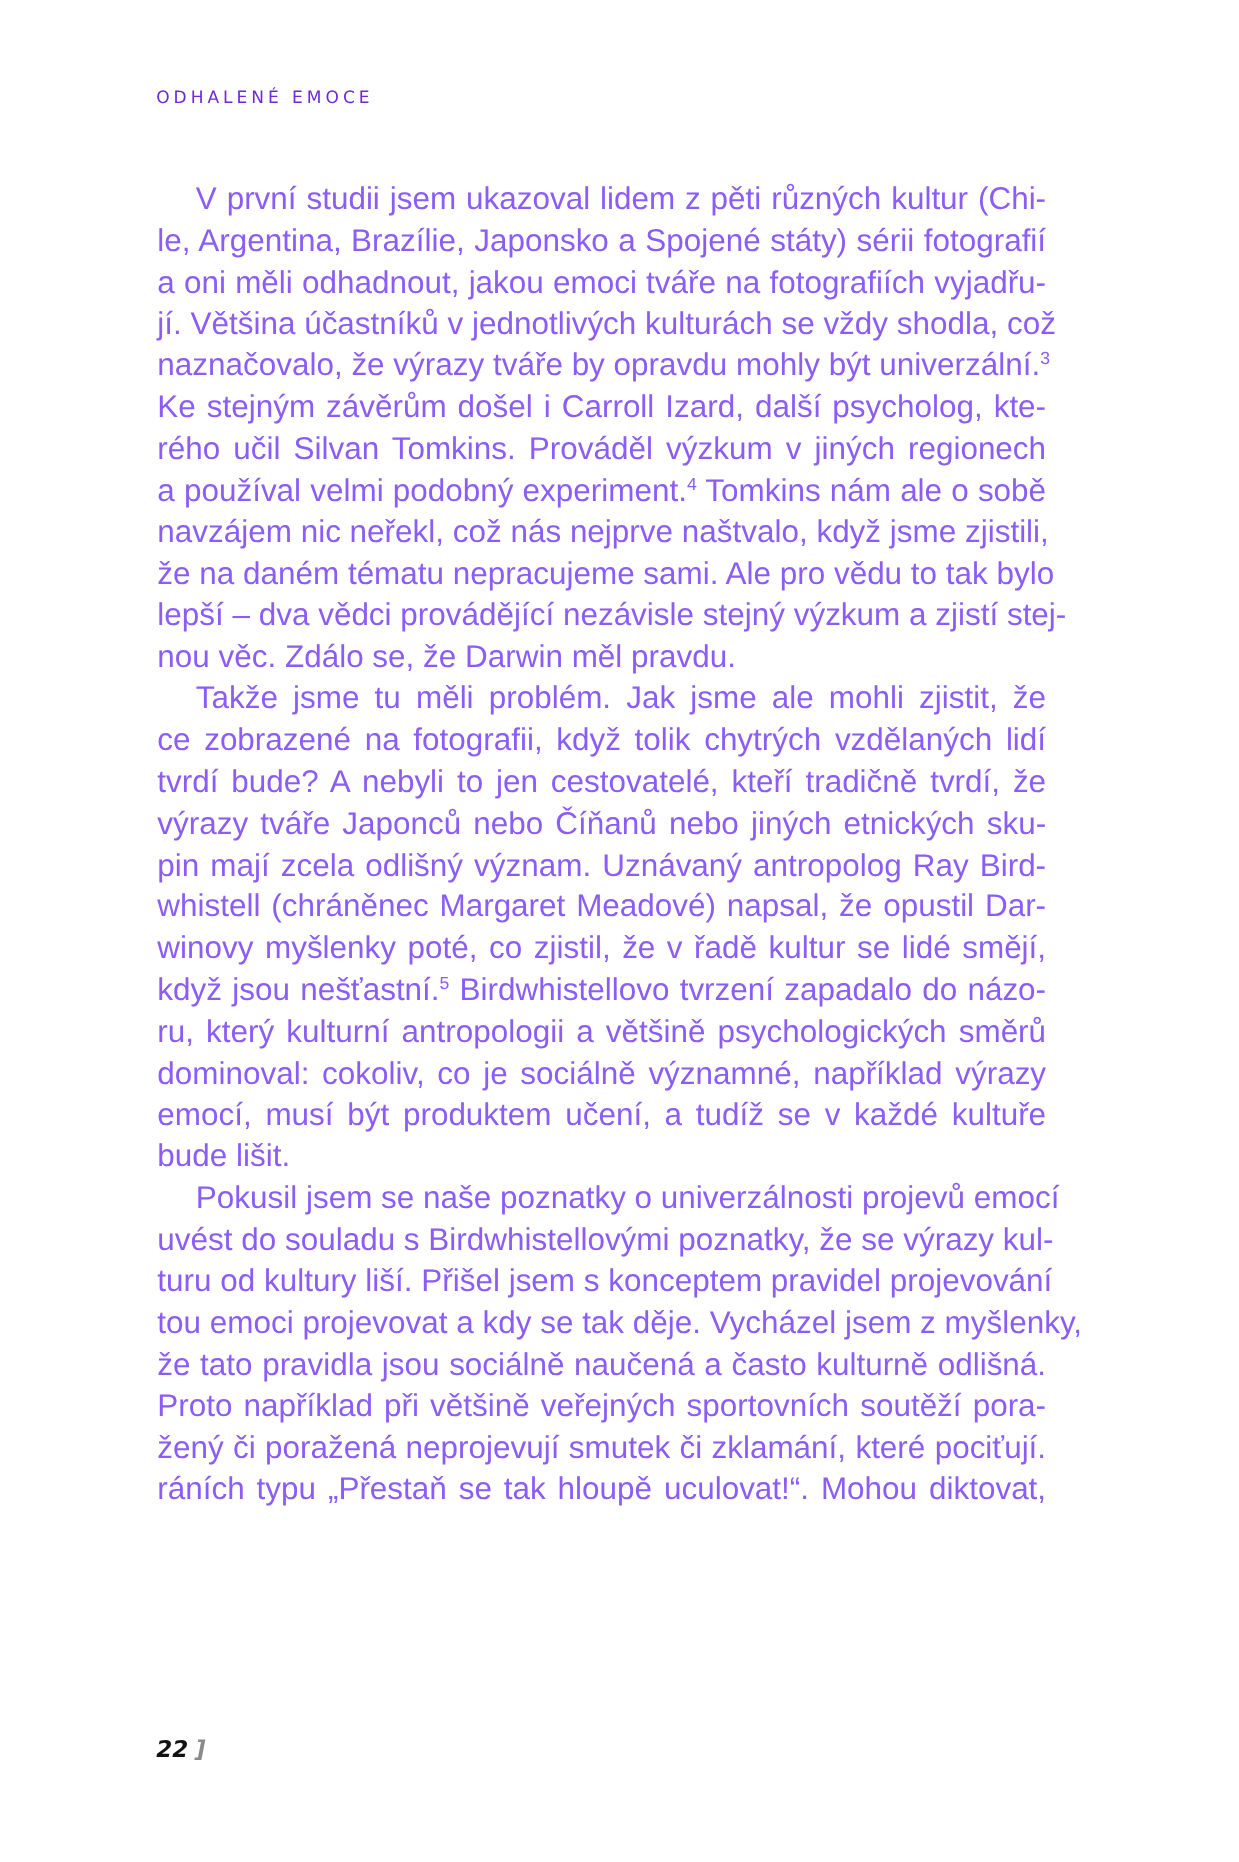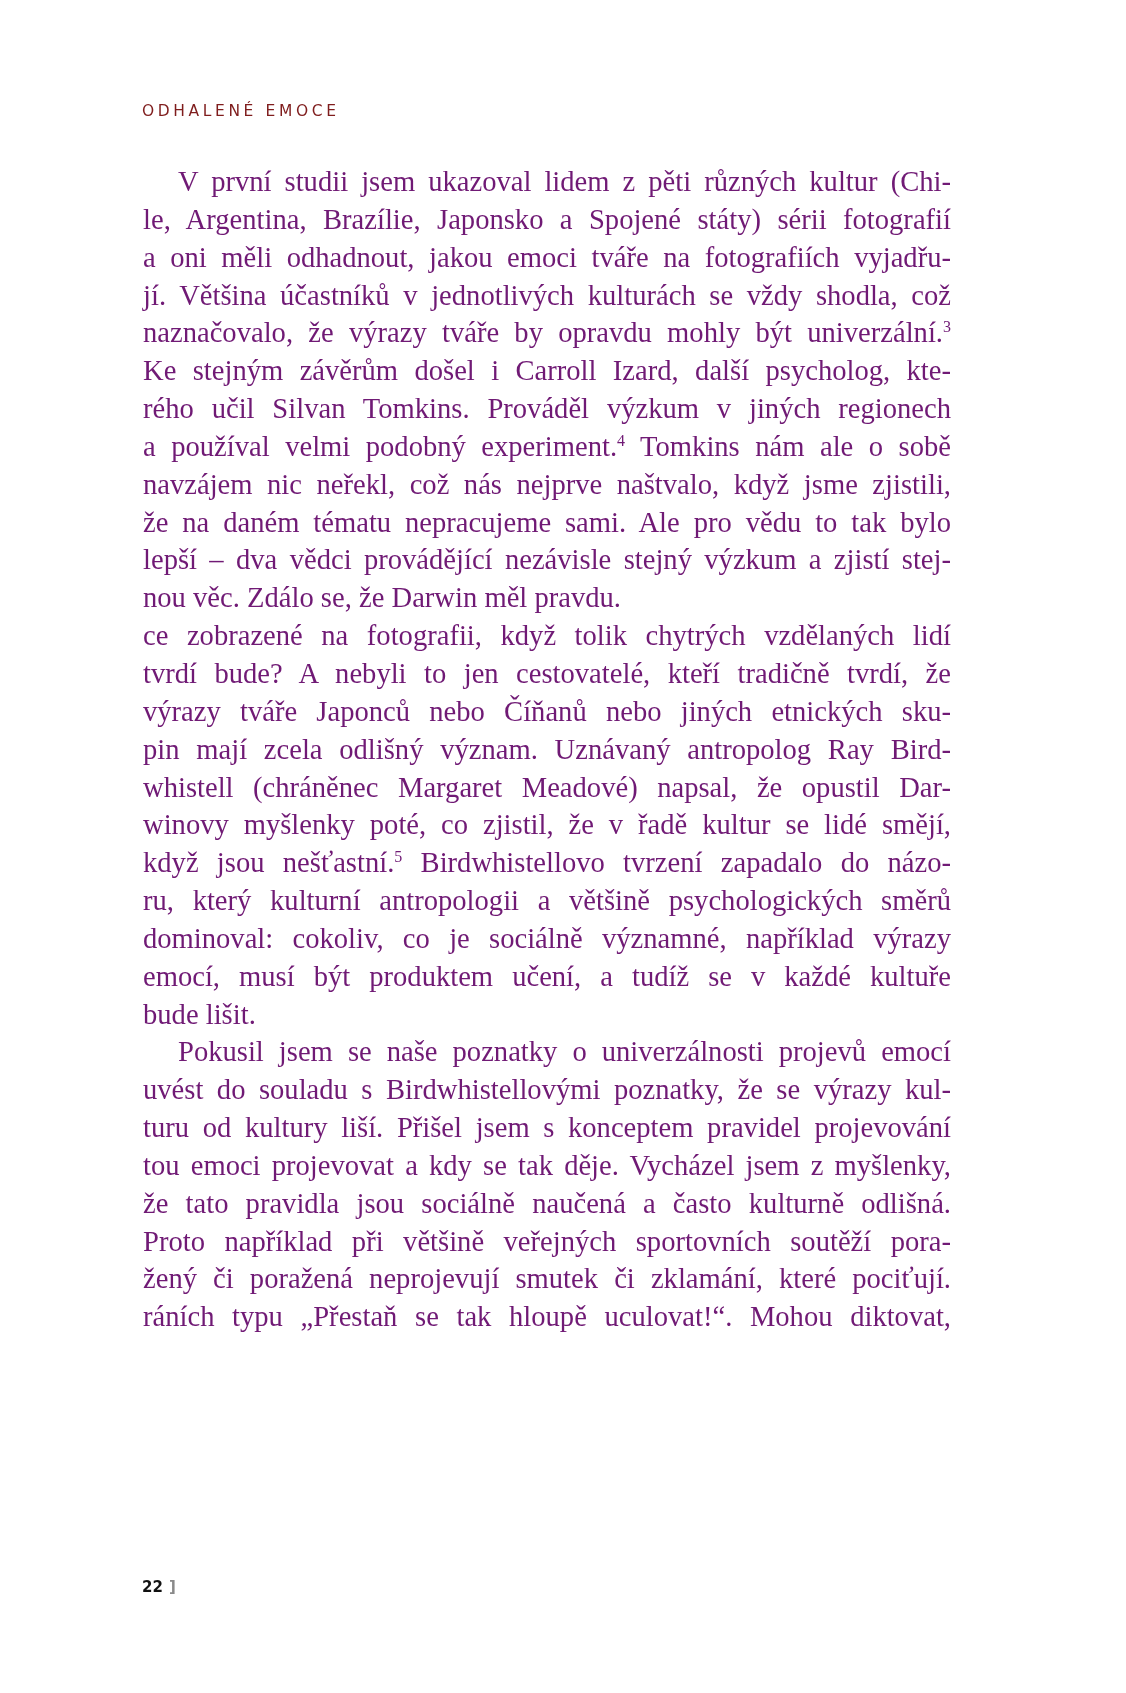--- a/index.html
+++ b/index.html
@@ -9,36 +9,36 @@
   }
   body {
     width: 1126px;
     height: 1693px;
     position: relative;
     overflow: hidden;
   }
   .running-head {
     position: absolute;
     left: 142px;
-    top: 102px;
+    top: 80px;
     font-family: "DejaVu Sans", sans-serif;
     font-size: 15.5px;
     letter-spacing: 3.6px;
-    color: #7f1d1d;
+    color: #6d28d9;
     white-space: nowrap;
     text-align: right;
   }
   .body-text {
     position: absolute;
     left: 143px;
     top: 163px;
     width: 808px;
-    font-family: Liberation Serif, serif;
+    font-family: Liberation Sans, sans-serif;
     font-size: 28.6px;
-    color: #701a75;
+    color: #8b5cf6;
   }
   .line {
     display: block;
     height: 37.85px;
     line-height: 37.85px;
     white-space: nowrap;
     text-align: justify;
     text-align-last: justify;
     overflow: visible;
   }
@@ -56,23 +56,24 @@
   }
   .line em {
     font-style: italic;
   }
   .folio {
     position: absolute;
     left: 142px;
     top: 1578px;
     font-family: "DejaVu Sans", sans-serif;
     font-weight: bold;
-    font-size: 15px;
+    font-size: 21px;
     color: #111111;
     white-space: nowrap;
+    font-style: italic;
   }
   .folio .bracket {
     font-weight: bold;
     color: #8a8a8a;
     margin-left: 6px;
   }
 </style>
 </head>
 <body>
 
@@ -87,20 +88,21 @@
       <span class="line"><span>naznačovalo, že výrazy tváře by opravdu mohly být univerzální.</span><sup>3</sup></span>
       <span class="line"><span>Ke stejným závěrům došel i Carroll Izard, další psycholog, kte-</span></span>
       <span class="line"><span>rého učil Silvan Tomkins. Prováděl výzkum v jiných regionech</span></span>
       <span class="line"><span>a používal velmi podobný experiment.</span><sup>4</sup><span> Tomkins nám ale o sobě</span></span>
       <span class="line"><span>navzájem nic neřekl, což nás nejprve naštvalo, když jsme zjistili,</span></span>
       <span class="line"><span>že na daném tématu nepracujeme sami. Ale pro vědu to tak bylo</span></span>
       <span class="line"><span>lepší – dva vědci provádějící nezávisle stejný výzkum a zjistí stej-</span></span>
       <span class="line last"><span>nou věc. Zdálo se, že Darwin měl pravdu.</span></span>
     </div>
     <div>
+      <span class="line indent"><span>Takže jsme tu měli problém. Jak jsme ale mohli zjistit, že</span></span>
       <span class="line"><span>ce zobrazené na fotografii, když tolik chytrých vzdělaných lidí</span></span>
       <span class="line"><span>tvrdí bude? A nebyli to jen cestovatelé, kteří tradičně tvrdí, že</span></span>
       <span class="line"><span>výrazy tváře Japonců nebo Číňanů nebo jiných etnických sku-</span></span>
       <span class="line"><span>pin mají zcela odlišný význam. Uznávaný antropolog Ray Bird-</span></span>
       <span class="line"><span>whistell (chráněnec Margaret Meadové) napsal, že opustil Dar-</span></span>
       <span class="line"><span>winovy myšlenky poté, co zjistil, že v řadě kultur se lidé smějí,</span></span>
       <span class="line"><span>když jsou nešťastní.</span><sup>5</sup><span> Birdwhistellovo tvrzení zapadalo do názo-</span></span>
       <span class="line"><span>ru, který kulturní antropologii a většině psychologických směrů</span></span>
       <span class="line"><span>dominoval: cokoliv, co je sociálně významné, například výrazy</span></span>
       <span class="line"><span>emocí, musí být produktem učení, a tudíž se v každé kultuře</span></span>

